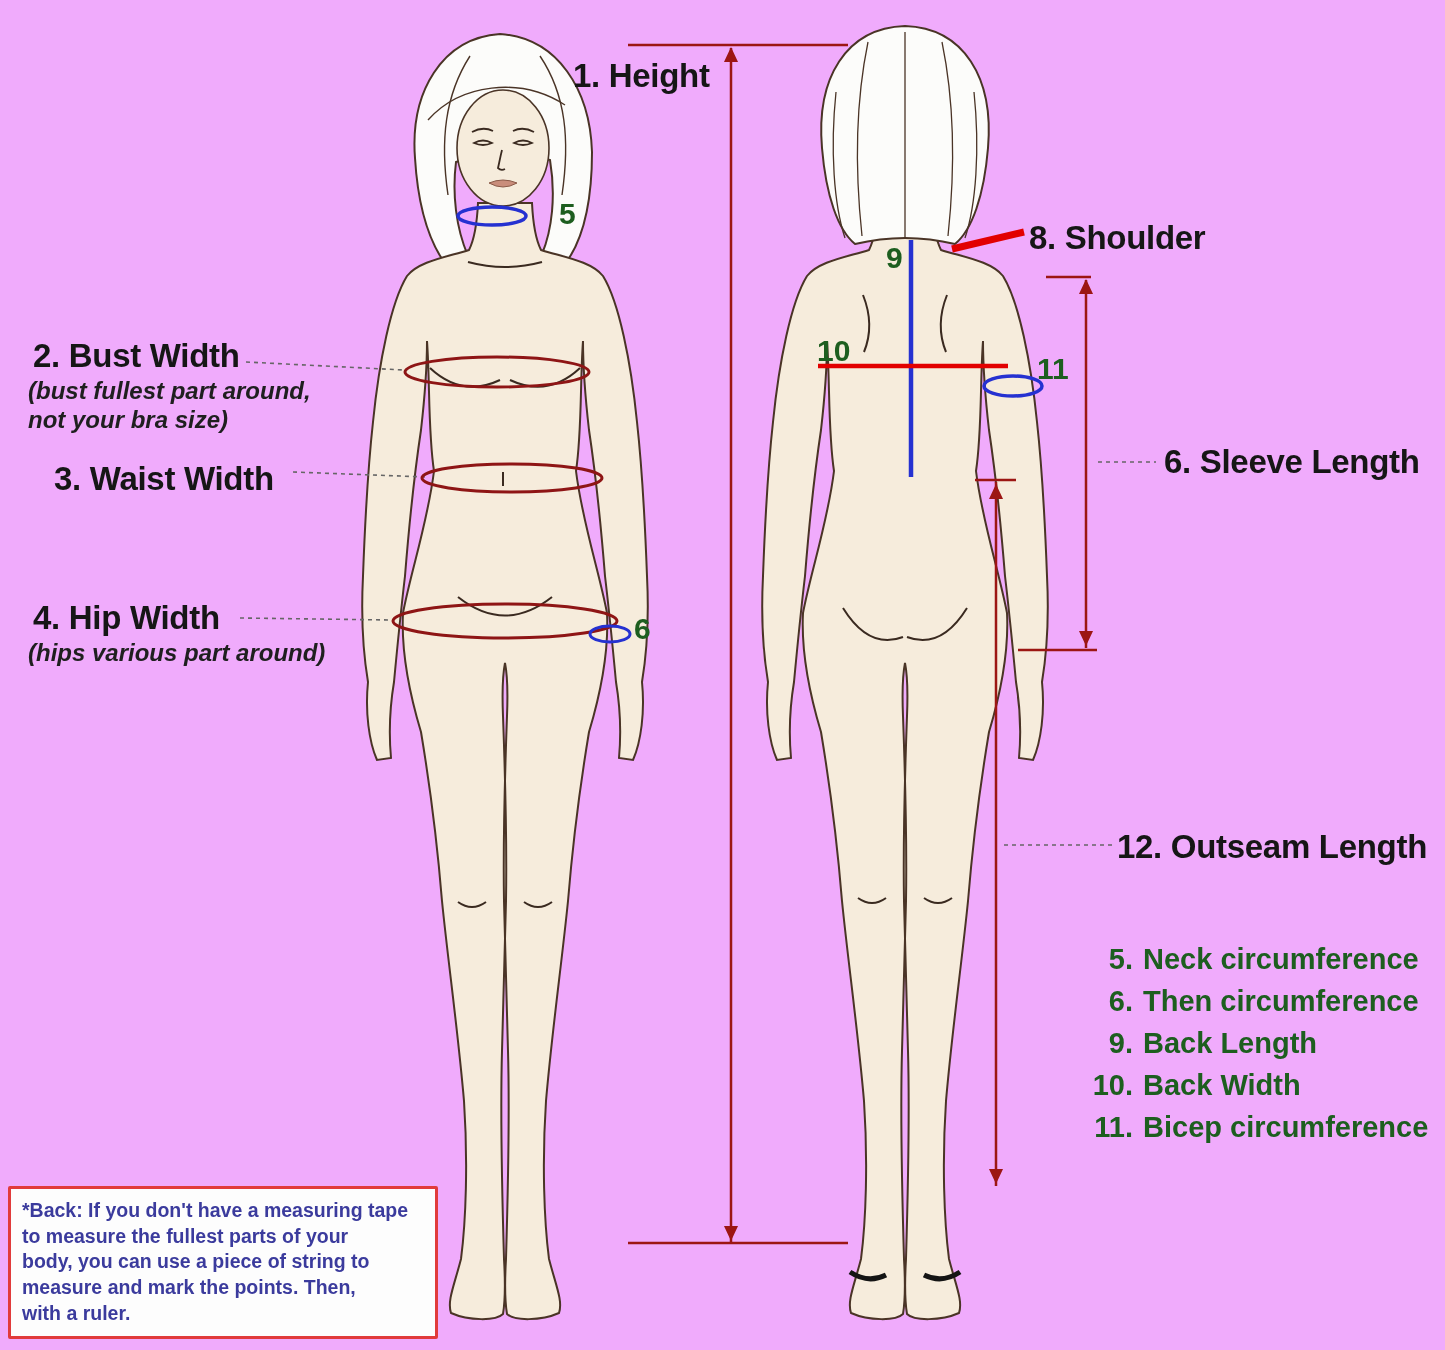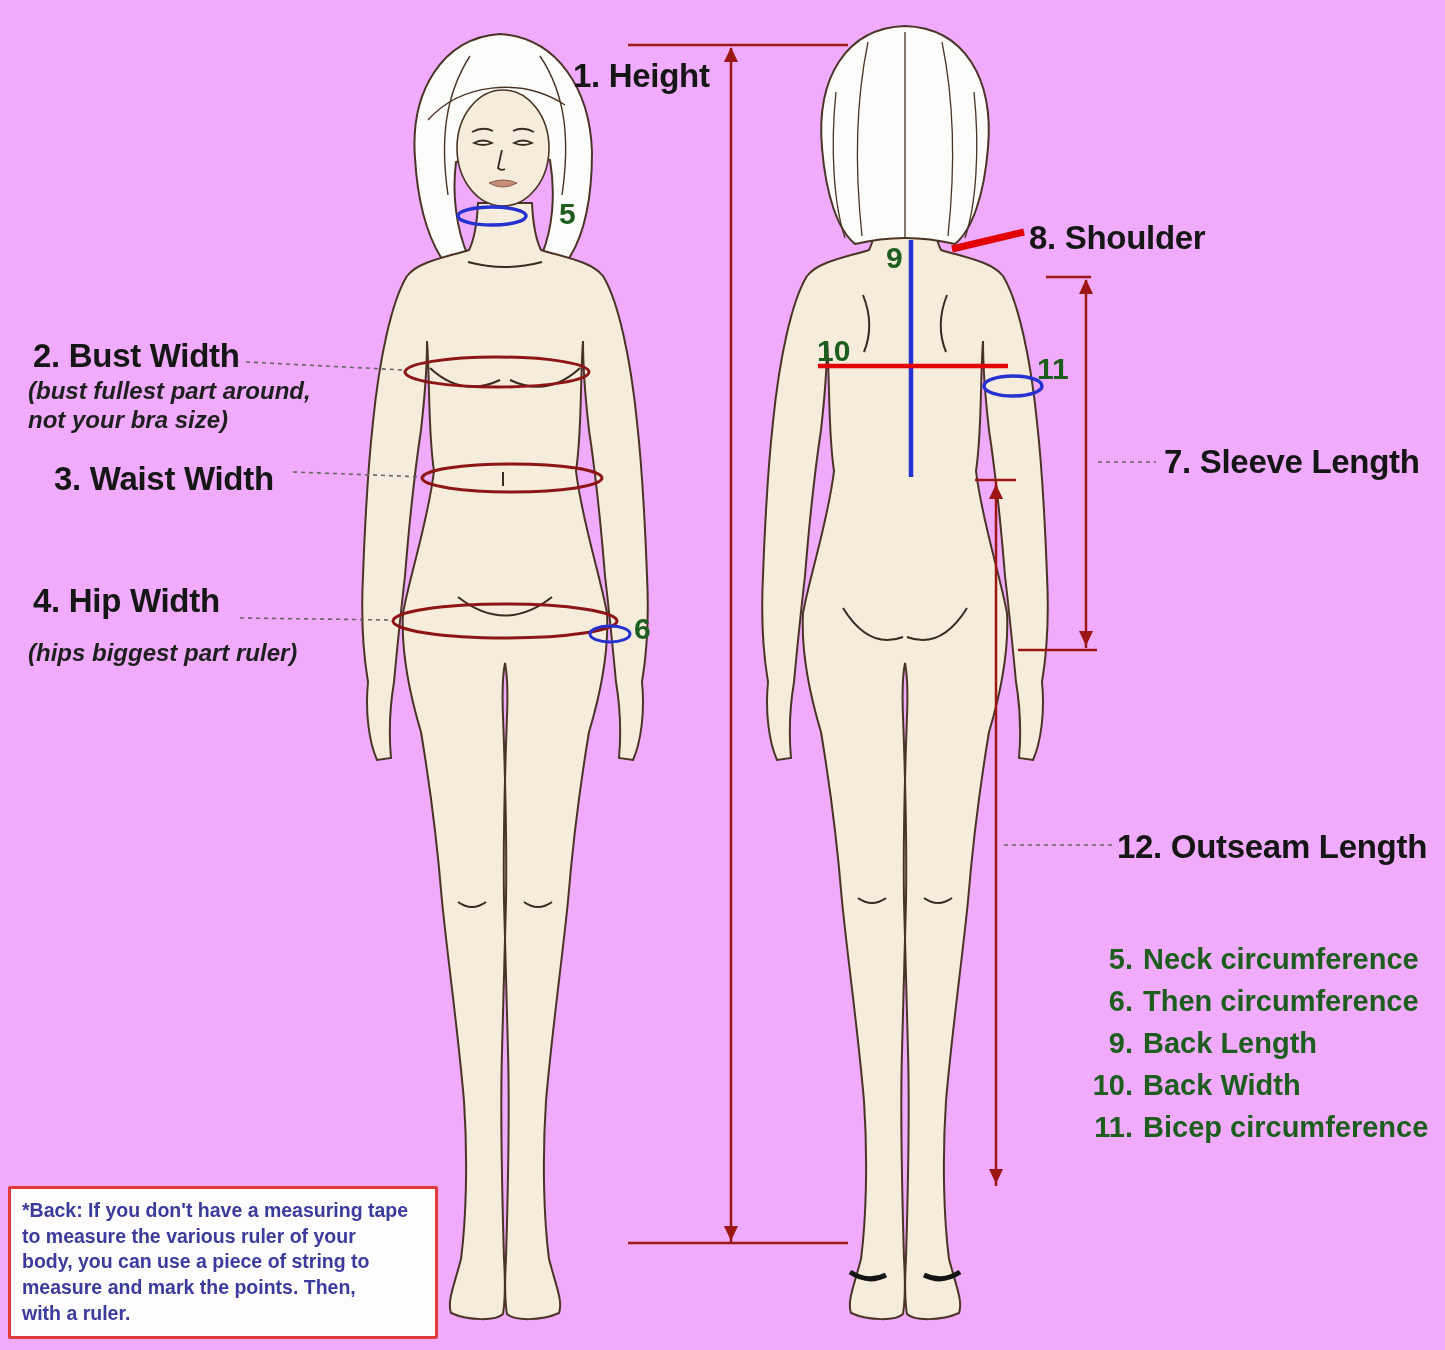--- a/index.html
+++ b/index.html
@@ -237,31 +237,31 @@
   </svg>
 
   <div class="lbl" style="left:573px;top:57px">1. Height</div>
 
   <div class="lbl" style="left:33px;top:337px">2. Bust Width</div>
   <div class="sub" style="left:28px;top:377px">(bust fullest part around,</div>
   <div class="sub" style="left:28px;top:406px">not your bra size)</div>
 
   <div class="lbl" style="left:54px;top:460px">3. Waist Width</div>
 
-  <div class="lbl" style="left:33px;top:582px">4. Hip Width</div>
-  <div class="sub" style="left:28px;top:639px">(hips biggest part ruler)</div>
+  <div class="lbl" style="left:33px;top:599px">4. Hip Width</div>
+  <div class="sub" style="left:28px;top:639px">(hips various part around)</div>
 
   <div class="gnum" style="left:559px;top:197px">5</div>
   <div class="gnum" style="left:634px;top:612px">6</div>
   <div class="gnum" style="left:886px;top:241px">9</div>
   <div class="gnum" style="left:817px;top:334px">10</div>
   <div class="gnum" style="left:1037px;top:352px">11</div>
 
   <div class="lbl" style="left:1029px;top:219px">8. Shoulder</div>
-  <div class="lbl" style="left:1164px;top:443px">7. Sleeve Length</div>
+  <div class="lbl" style="left:1164px;top:443px">6. Sleeve Length</div>
   <div class="lbl" style="left:1117px;top:828px">12. Outseam Length</div>
 
   <div class="legend">
     <div class="legend-row">
       <span class="legend-num">5.</span>
       <span>Neck circumference</span>
     </div>
     <div class="legend-row">
       <span class="legend-num">6.</span>
       <span>Then circumference</span>
@@ -275,19 +275,19 @@
       <span>Back Width</span>
     </div>
     <div class="legend-row">
       <span class="legend-num">11.</span>
       <span>Bicep circumference</span>
     </div>
   </div>
 
   <div class="note-box">
     <div>*Back: If you don't have a measuring tape</div>
-    <div>to measure the various ruler of your</div>
+    <div>to measure the fullest parts of your</div>
     <div>body, you can use a piece of string to</div>
     <div>measure and mark the points. Then,</div>
     <div>with a ruler.</div>
   </div>
 
 </div>
 
 </body></html>

